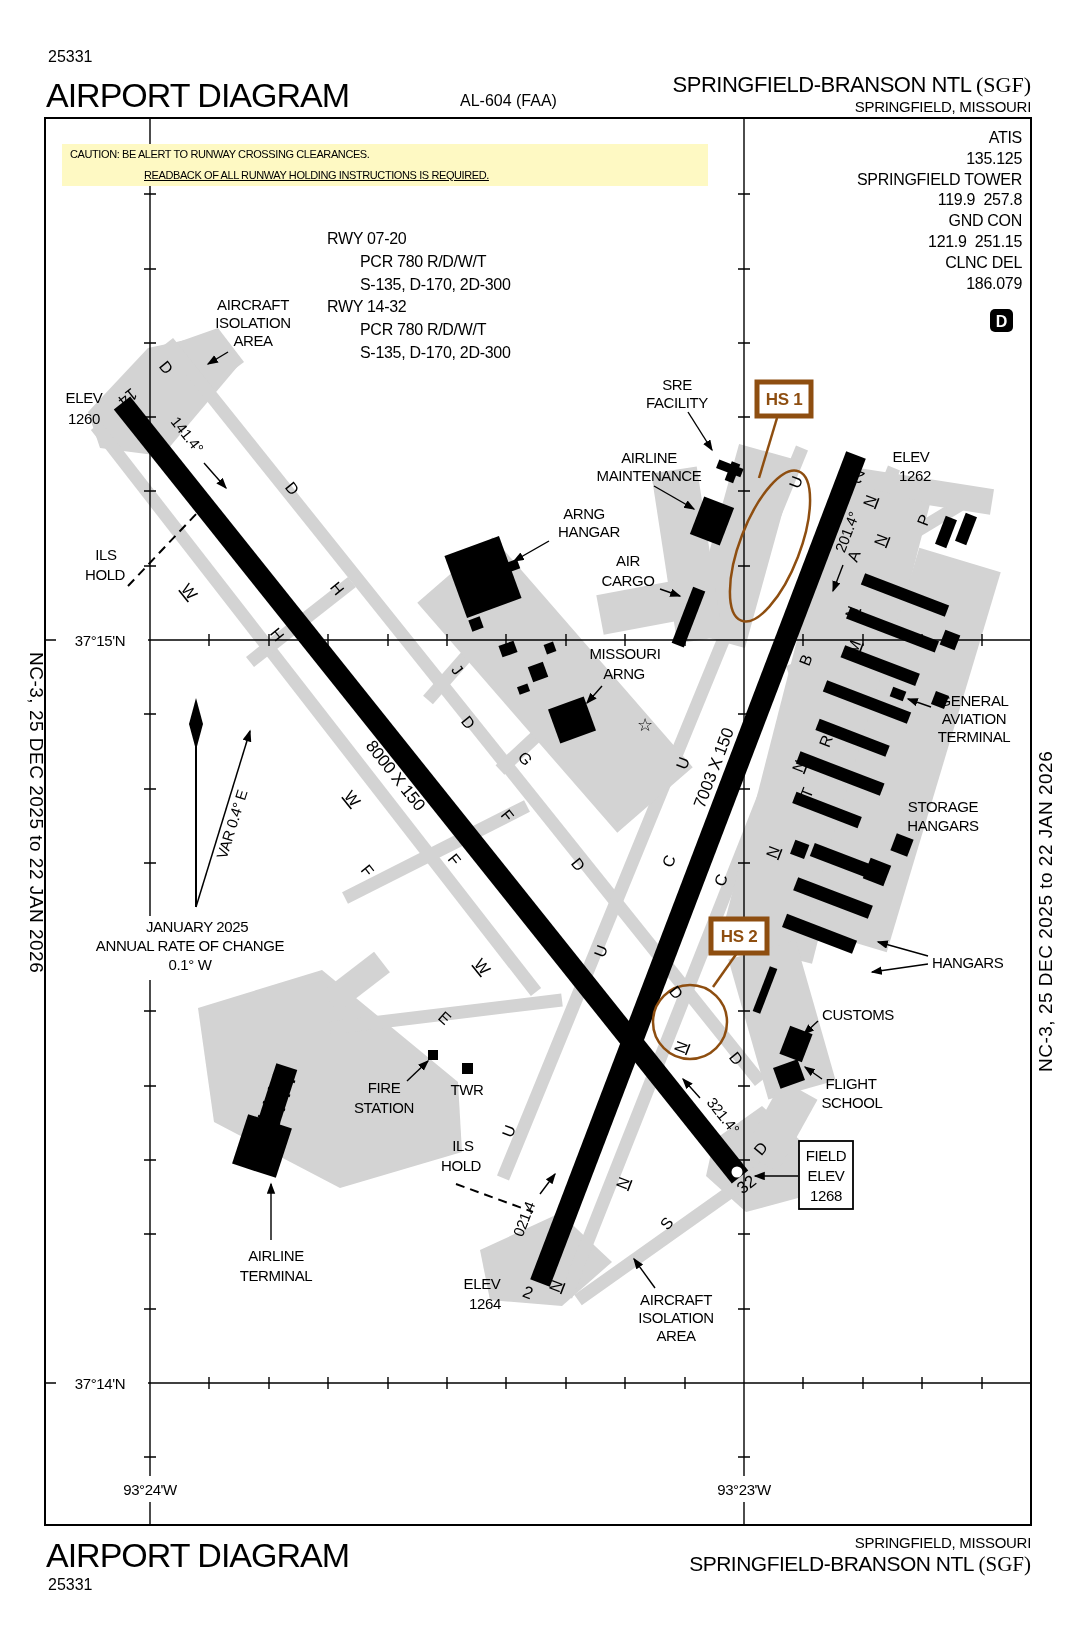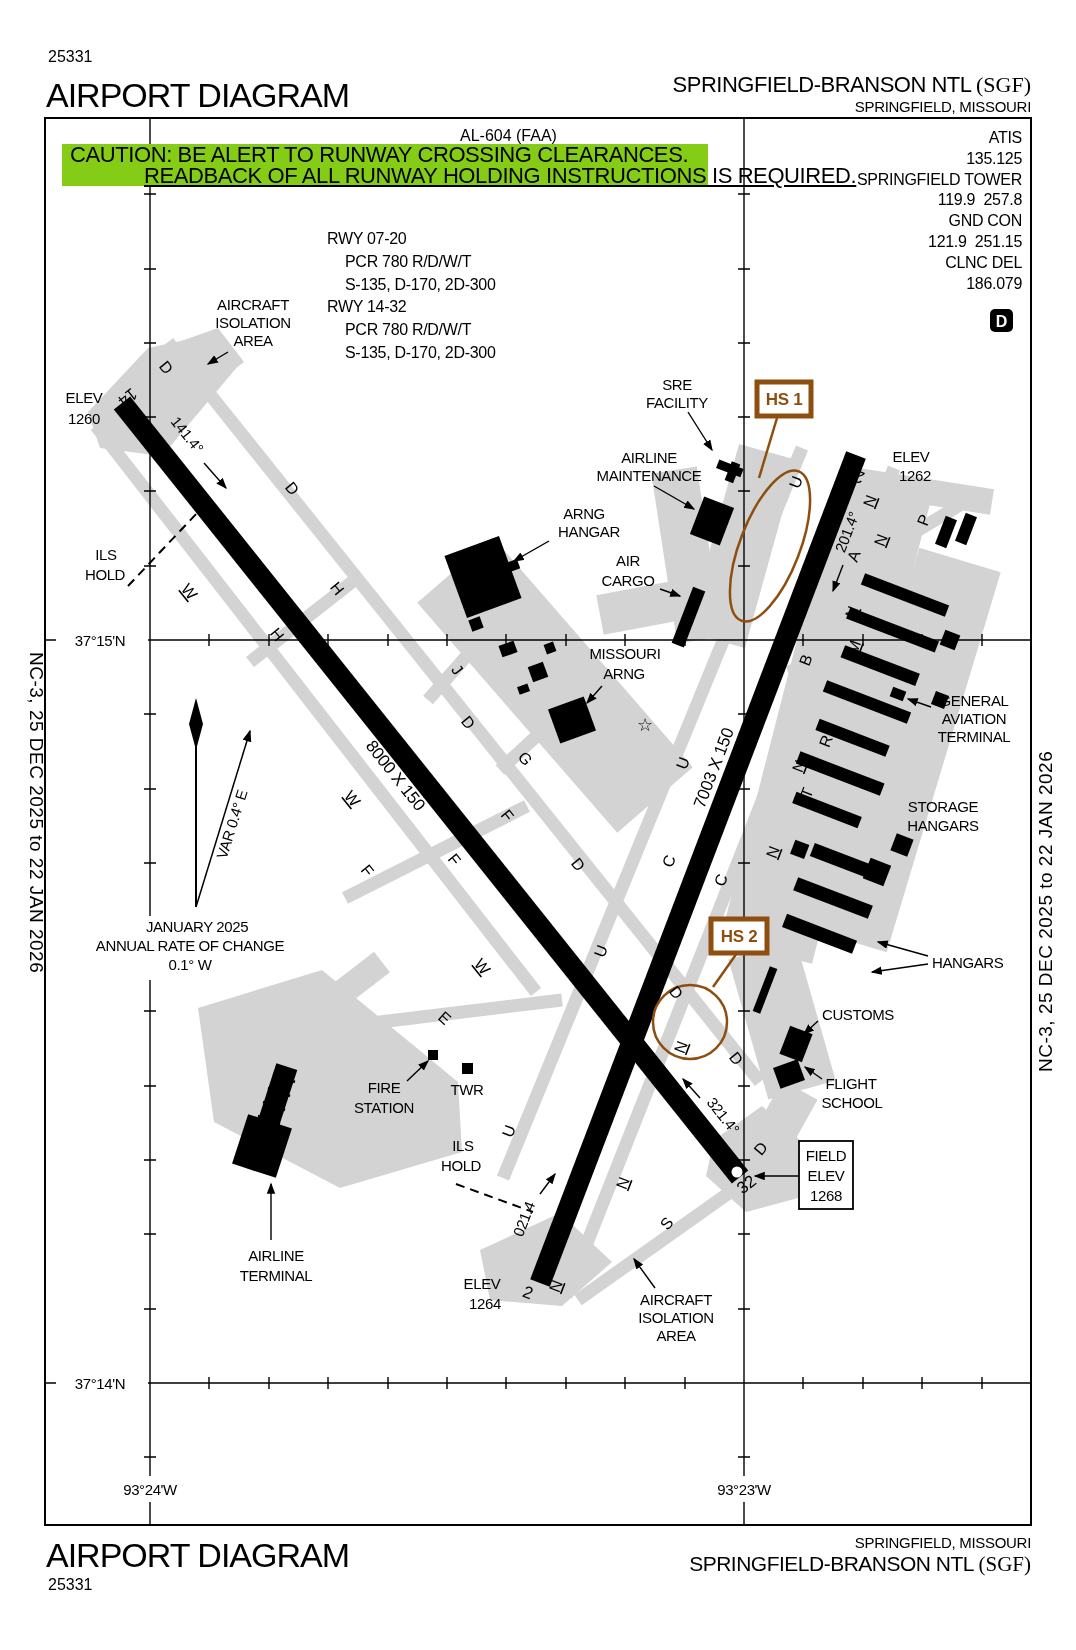--- a/index.html
+++ b/index.html
@@ -1,28 +1,28 @@
 <!DOCTYPE html>
 <html><head>
 <meta charset="utf-8">
 <style>
   html,body{margin:0;padding:0;background:#fff;}
   body{width:1076px;height:1650px;position:relative;font-family:"Liberation Sans",sans-serif;color:#000;}
   .abs{position:absolute;white-space:nowrap;}
   .doc-num{font-size:16px;}
   .big-title{font-size:34px;letter-spacing:-1px;}
-  .al-num{font-size:16px;margin-top:35px;}
+  .al-num{font-size:16px;}
   .apt-title{font-size:22px;letter-spacing:-0.5px;}
   .apt-ident{font-family:"Liberation Serif",serif;font-size:22px;}
   .apt-city{font-size:15px;letter-spacing:-0.3px;}
-  .caution{font-size:22px;line-height:21px;background:#84cc16;letter-spacing:-0.4px;}
+  .caution{font-size:11px;line-height:21px;background:#fef9c3;letter-spacing:-0.4px;}
   .caution .l2{margin-left:82px;text-decoration:underline;}
   .freq{font-size:16px;line-height:20.8px;text-align:right;letter-spacing:-0.3px;}
   .rwyd{font-size:16px;line-height:22.8px;letter-spacing:-0.3px;}
-  .rwyd .ind{margin-left:18px;}
+  .rwyd .ind{margin-left:33px;}
   svg text{font-family:"Liberation Sans",sans-serif;}
   .map{font-size:15px;letter-spacing:-0.4px;}
   .twy{font-size:16px;letter-spacing:0;}
   .twy.u{text-decoration:underline;}
   .rwnum{font-size:17px;}
   .hdg{font-size:15px;letter-spacing:-0.3px;}
   .rwlen{font-size:17px;letter-spacing:-0.3px;}
   .edge{font-size:19px;letter-spacing:0.5px;}
   .hs-label{font-size:17px;fill:#8E4E10;font-weight:bold;letter-spacing:-0.3px;}
   .gr{stroke:#D3D3D3;fill:none;}

